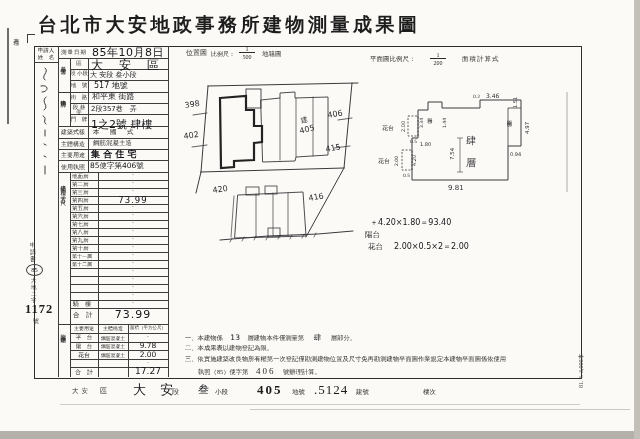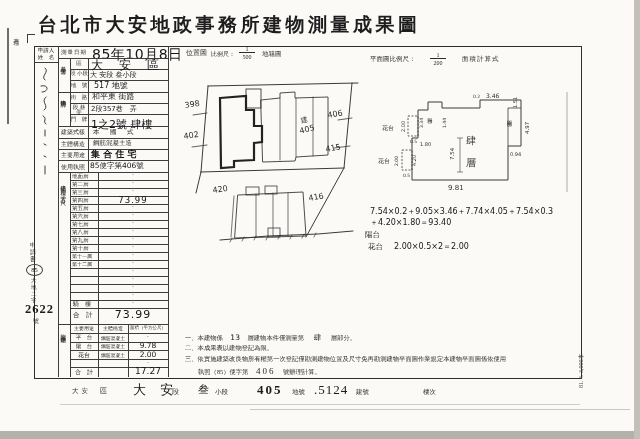--- a/index.html
+++ b/index.html
@@ -37,21 +37,21 @@
 
   <div id="outerbox"></div>
 
   <div class="ln" style="left:58px;top:46px;width:1px;height:331px"></div>
   <div class="ln" style="left:168px;top:46px;width:1px;height:331px"></div>
 
   <div class="t ser ctr" style="left:35px;top:48px;width:22px;font-size:5.5px">申請人</div>
   <div class="t ser ctr" style="left:35px;top:55px;width:22px;font-size:5.5px">姓　名</div>
   <div class="ln" style="left:34px;top:62px;width:24px;height:1px"></div>
   <div class="t ser" style="left:61px;top:50px;font-size:5.5px;letter-spacing:1px">測量日期</div>
-  <div class="t hw" style="left:92px;top:47px;font-size:14px;letter-spacing:.5px">85年10月8日</div>
+  <div class="t hw" style="left:92px;top:47px;font-size:11px;letter-spacing:.5px">85年10月8日</div>
   <div class="ln" style="left:58px;top:58px;width:110px;height:1px"></div>
 
   <div class="t ser" style="left:186px;top:50px;font-size:7px">位置圖</div>
   <div class="t ser" style="left:211px;top:51px;font-size:6px">比例尺：</div>
   <div class="frac" style="left:239px;top:46px;width:16px">
     <span>1</span>
     <span class="den">500</span>
   </div>
   <div class="t ser" style="left:262px;top:51px;font-size:6.5px">地籍圖</div>
 
@@ -251,21 +251,20 @@
       <text x="37" y="44" font-size="5" transform="rotate(-90 37 44)">2.00</text>
       <text x="42" y="55" font-size="4.5">0.5</text>
       <text x="52" y="58" font-size="5">1.80</text>
       <text x="10" y="75" font-size="6">花台</text>
       <text x="30" y="78" font-size="4.5" transform="rotate(-90 30 78)">2.00</text>
       <text x="48" y="78" font-size="5" transform="rotate(-90 48 78)">4.20</text>
       <text x="35" y="89" font-size="4.5">0.5</text>
     </g>
   </svg>
 
-  <div class="t hw" style="left:370px;top:208px;font-size:8px">7.54×0.2＋9.05×3.46＋7.74×4.05＋7.54×0.3</div>
   <div class="t hw" style="left:370px;top:219px;font-size:8px">＋4.20×1.80＝93.40</div>
   <div class="t hw" style="left:365px;top:231px;font-size:7.5px">陽台</div>
   <div class="t hw" style="left:368px;top:243px;font-size:7.5px">花台</div>
   <div class="t hw" style="left:394px;top:243px;font-size:8px">2.00×0.5×2＝2.00</div>
 
   <div class="t ser" style="left:185px;top:334px;font-size:6.3px">
     <span>一、本建物係</span>
     <span class="hw" style="font-size:7.5px;padding:0 6px">13</span>
     <span>層建物本件僅測量第</span>
     <span class="hw" style="font-size:7.5px;padding:0 8px">肆</span>
@@ -280,21 +279,21 @@
   </div>
 
   <div class="t ser" style="left:30px;top:242px;font-size:6px">申</div>
   <div class="t ser" style="left:30px;top:249px;font-size:6px">請</div>
   <div class="t ser" style="left:30px;top:256px;font-size:6px">書</div>
   <div class="t ser ctr" style="left:26px;top:264px;width:15px;height:10px;font-size:6.5px;border:.8px solid #3d3d3d;border-radius:50%;line-height:10px">85</div>
   <div class="t ser" style="left:31px;top:278px;font-size:5.5px">大</div>
   <div class="t ser" style="left:31px;top:285px;font-size:5.5px">地</div>
   <div class="t ser" style="left:31px;top:292px;font-size:5.5px">二</div>
   <div class="t ser" style="left:31px;top:298px;font-size:5.5px">字</div>
-  <div class="t ser" style="left:25px;top:303px;font-size:12.5px;font-weight:bold;letter-spacing:1px;color:#1c1c1c">2622</div>
+  <div class="t ser" style="left:25px;top:303px;font-size:12.5px;font-weight:bold;letter-spacing:1px;color:#1c1c1c">1172</div>
   <div class="t ser" style="left:33px;top:318px;font-size:6px">號</div>
 
   <div class="t ser" style="left:578px;top:388px;font-size:6px;transform:rotate(-90deg);transform-origin:0 0;color:#444">81. 4. 3,000本</div>
 
   <div class="t ser" style="left:72px;top:388px;font-size:6.5px;letter-spacing:3px">大安</div>
   <div class="t ser" style="left:100px;top:388px;font-size:7px">區</div>
   <div class="t hw" style="left:133px;top:383px;font-size:13px;letter-spacing:5px">大 安</div>
   <div class="t ser" style="left:172px;top:389px;font-size:7px">段</div>
   <div class="t hw" style="left:198px;top:384px;font-size:11px">叁</div>
   <div class="t ser" style="left:215px;top:389px;font-size:6.5px">小段</div>

